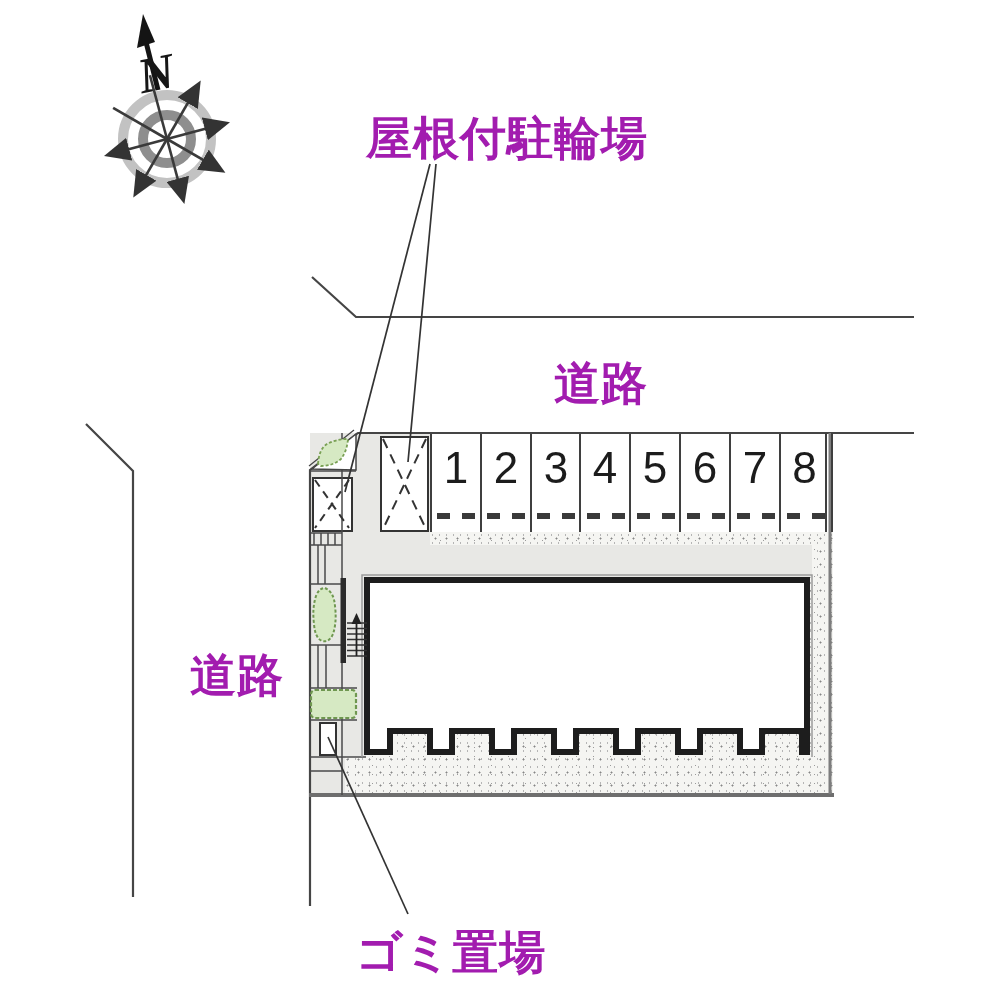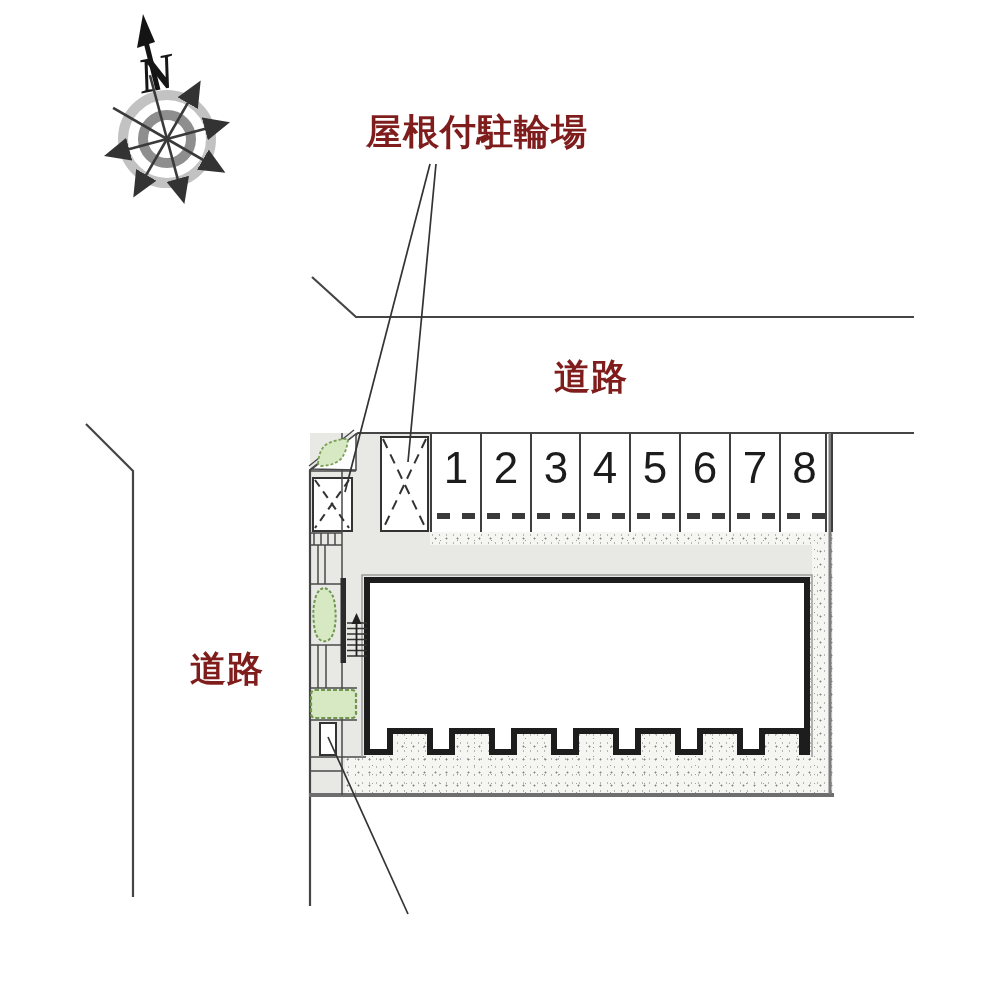--- a/index.html
+++ b/index.html
@@ -23,21 +23,21 @@
   .stall{
     position:absolute;top:433px;height:99px;width:50px;background:#fff;
     border-left:2px solid #3f3f3f;box-sizing:border-box;
     display:flex;align-items:flex-start;justify-content:center;
   }
   .stall span{font-size:44px;font-weight:500;color:#1c1c1c;margin-top:10px;}
   
   .xbox{position:absolute;background:#fff;border:2px solid #333;box-sizing:border-box;}
   .garbage-box{position:absolute;background:#fff;border:2px solid #333;box-sizing:border-box;}
   
-  .lbl{position:absolute;font-weight:bold;font-size:36px;letter-spacing:1px;color:#7f1d1d;white-space:nowrap;z-index:30;}
+  .lbl{position:absolute;font-weight:bold;font-size:46px;letter-spacing:1px;color:#a21caf;white-space:nowrap;z-index:30;}
   .north{
     position:absolute;left:138px;top:44px;z-index:30;
     font-family:"Liberation Serif","DejaVu Serif",serif;
     font-weight:bold;font-style:italic;font-size:50px;color:#161616;
     transform:rotate(-12deg);
   }
   svg.overlay{position:absolute;left:0;top:0;z-index:20;pointer-events:none;}
 </style>
 </head>
 <body>
@@ -178,14 +178,15 @@
       </g>
       <line x1="158" y1="90" x2="146" y2="42" stroke="#141414" stroke-width="5"></line>
       <path d="M137,48 L143,14 L155,42 Z" fill="#141414"></path>
     </g>
   </svg>
 
   <div class="north">N</div>
   <div class="lbl" style="left:366px;top:108px;">屋根付駐輪場</div>
   <div class="lbl" style="left:554px;top:353px;">道路</div>
   <div class="lbl" style="left:190px;top:645px;">道路</div>
+  <div class="lbl" style="left:356px;top:922px;">ゴミ置場</div>
 
 </div>
 
 </body></html>

